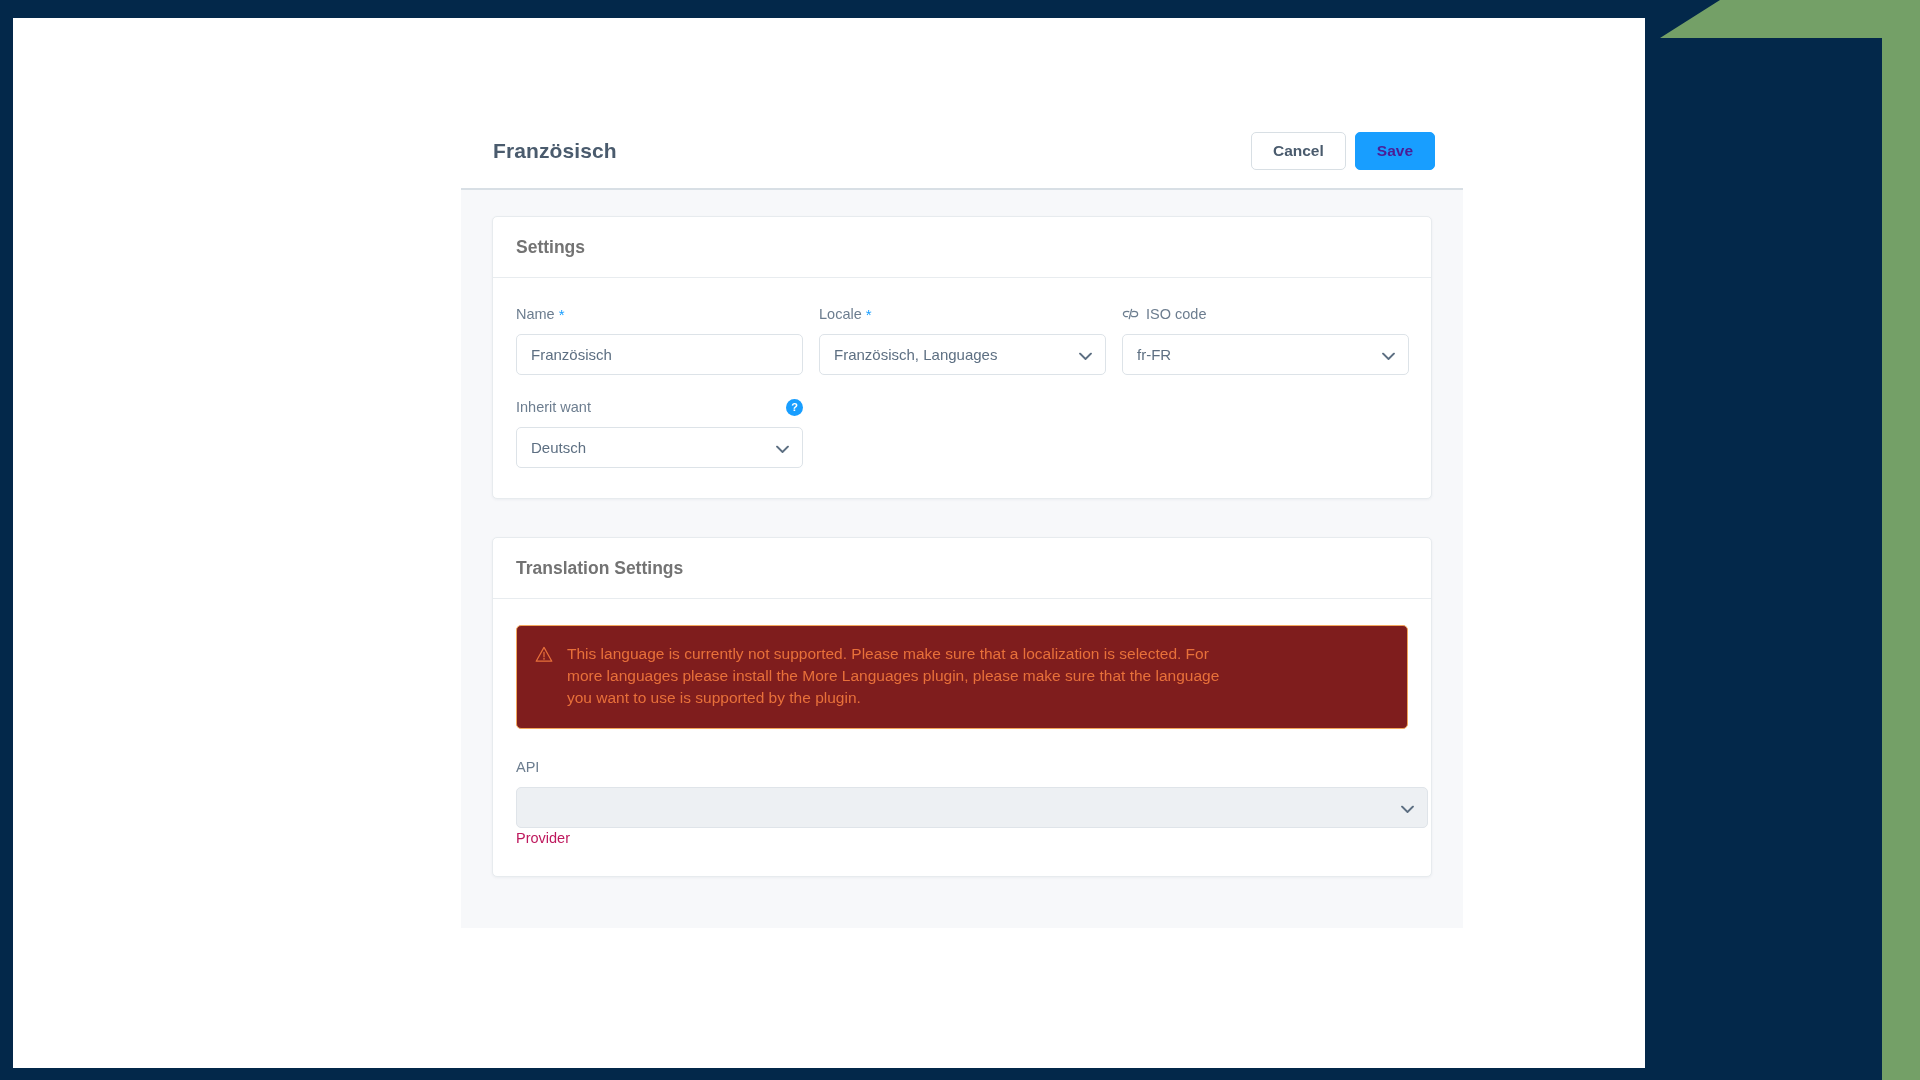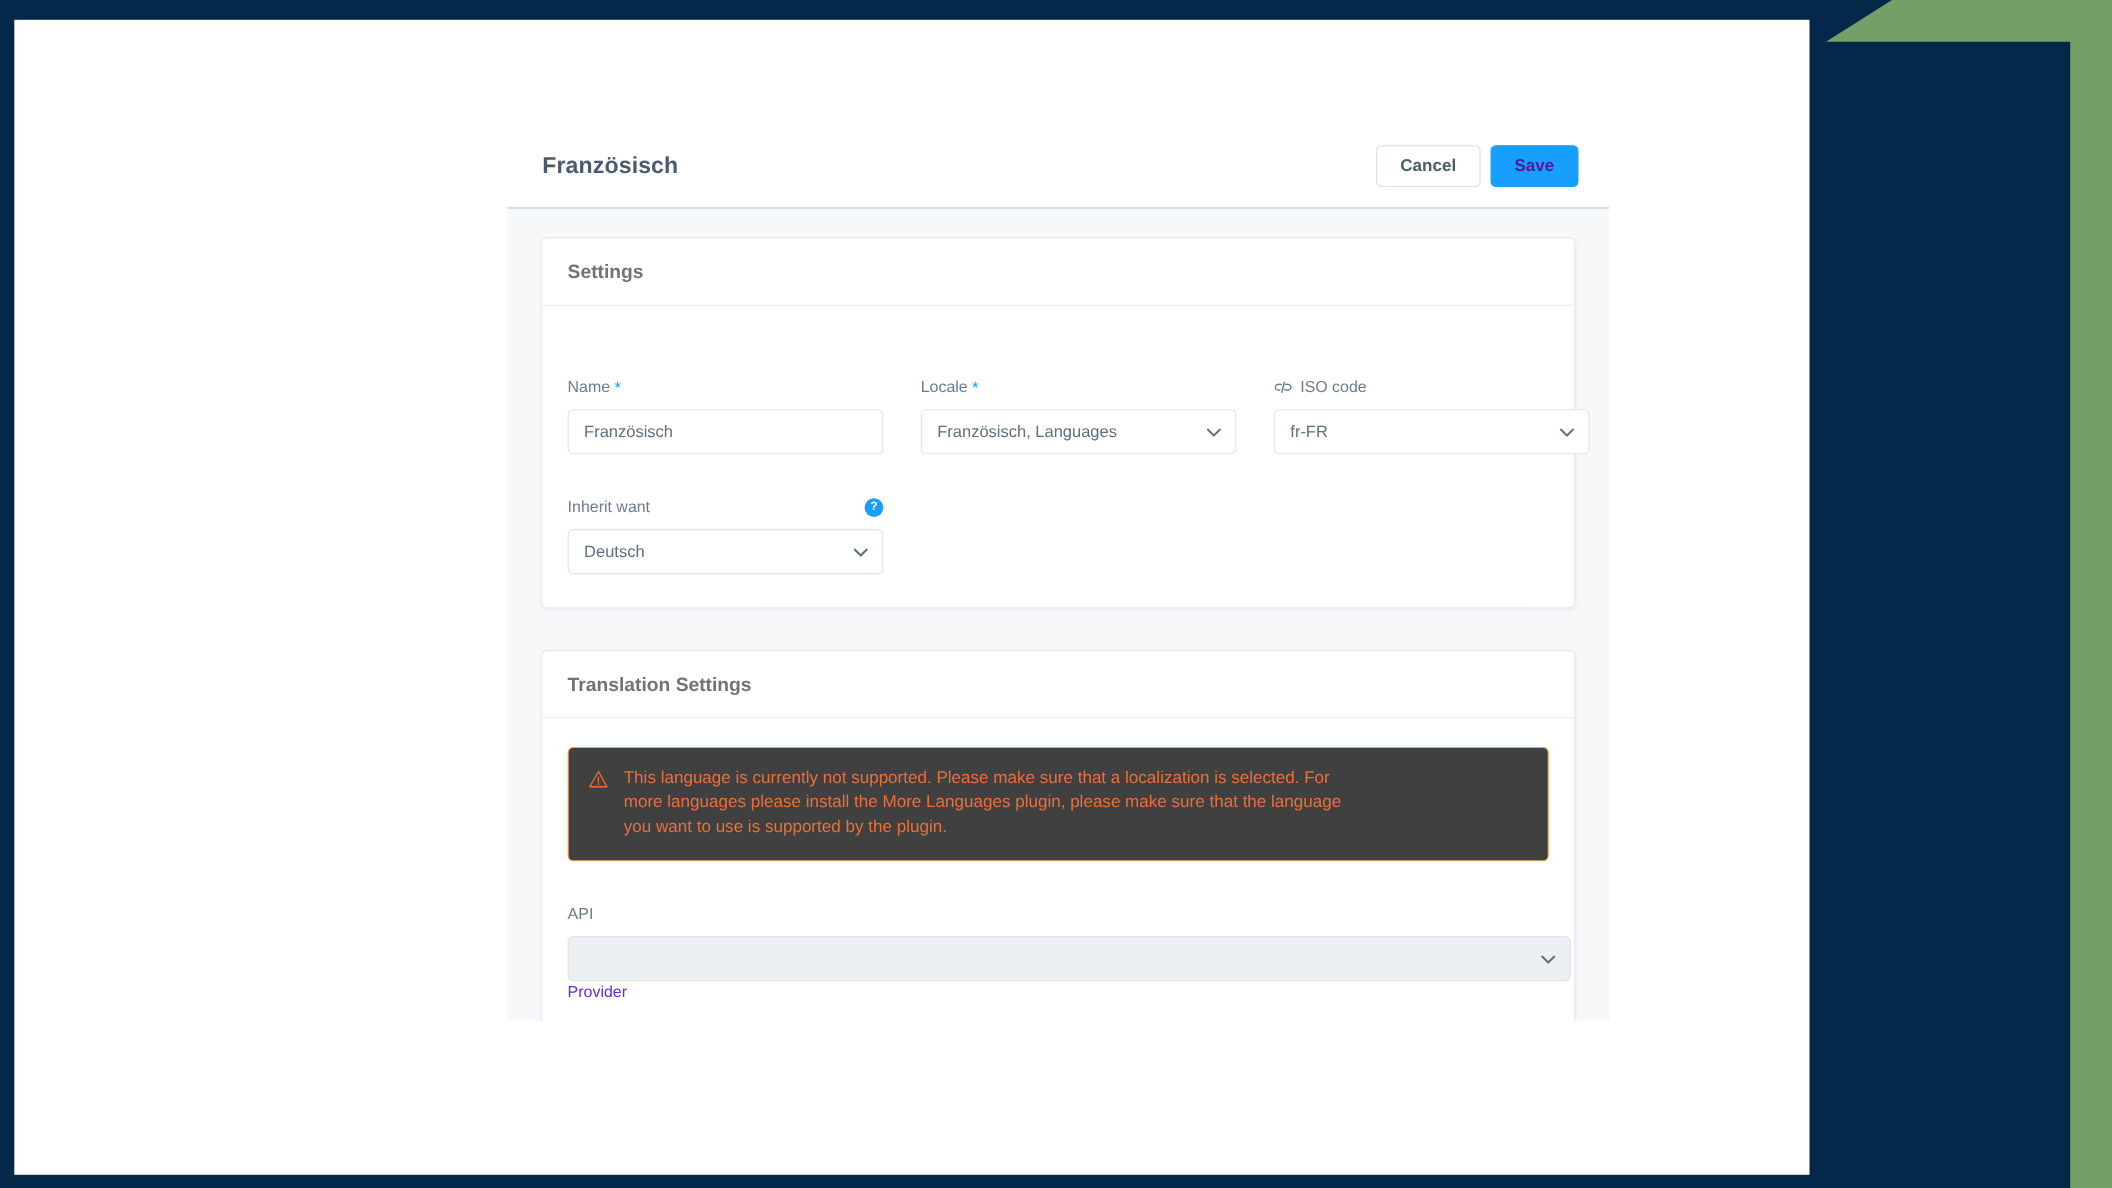--- a/index.html
+++ b/index.html
@@ -129,23 +129,22 @@
     color: #737373;
   }
 
   .card-body {
     padding: 26px 23px 30px 23px;
   }
 
   
   .form-row {
     display: flex;
-    gap: 34px;
+    gap: 16px;
     margin-bottom: 22px;
-    margin-top: 38px;
   }
   .form-row:last-child { margin-bottom: 0; }
 
   .form-group {
     width: 287px;
     flex: 0 0 287px;
   }
 
   .form-label {
     display: flex;
@@ -217,21 +216,21 @@
   }
 
   
   .form-group-wide {
     width: 912px;
     flex: 0 0 912px;
   }
 
   
   .alert {
-    background: #404040;
+    background: #7f1d1d;
     border: 1px solid #F3A75C;
     border-radius: 5px;
     padding: 17px 20px 19px 18px;
     display: flex;
     gap: 14px;
     margin-bottom: 28px;
   }
 
   .alert-icon {
     flex: 0 0 18px;
@@ -240,21 +239,21 @@
 
   .alert-text {
     font-size: 15.5px;
     line-height: 1.42;
     color: #E8703A;
     max-width: 660px;
   }
 
   .clipped-label {
     font-size: 14.5px;
-    color: #6d28d9;
+    color: #be185d;
     margin-top: 2px;
   }
 </style>
 </head>
 <body>
 
 <div id="desktop-frame">
   <div id="green-accent"></div>
 
   <div id="browser-viewport">

